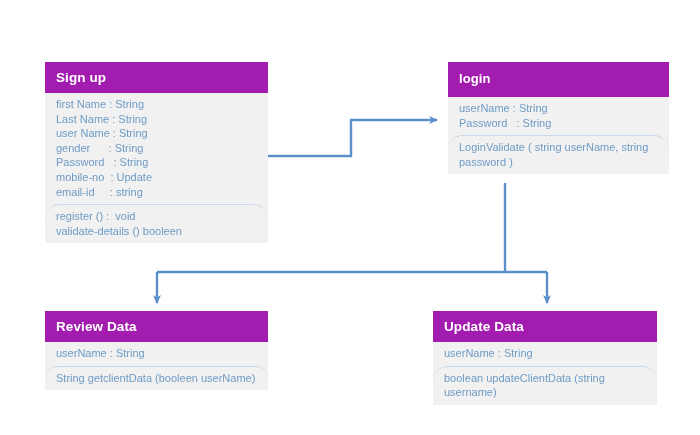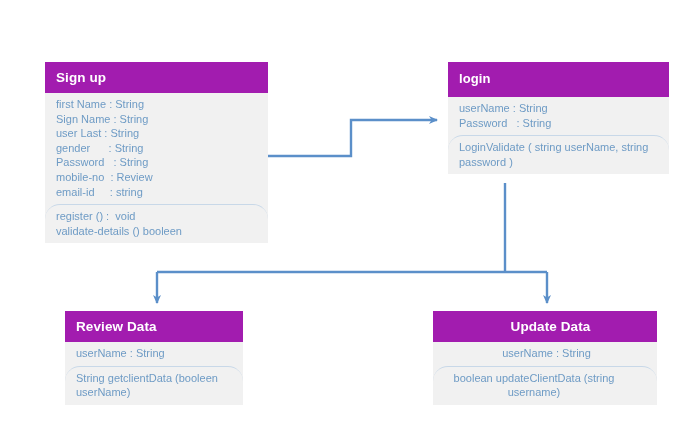--- a/index.html
+++ b/index.html
@@ -81,55 +81,55 @@
     <path d="M505,183 L505,272" fill="none" stroke="#5B8FC9" stroke-width="2.4"></path>
     <path d="M157,272 L547,272" fill="none" stroke="#5B8FC9" stroke-width="2.4"></path>
     <path d="M157,272 L157,303" fill="none" stroke="#5B8FC9" stroke-width="2.4" marker-end="url(#arrowhead)"></path>
     <path d="M547,272 L547,303" fill="none" stroke="#5B8FC9" stroke-width="2.4" marker-end="url(#arrowhead)"></path>
   </svg>
 
   <div class="uml-class" style="left:45px; top:62px; width:223px;">
     <div class="uml-header">Sign up</div>
     <div class="uml-compartment">
       <div class="uml-row">first Name : String</div>
-      <div class="uml-row">Sign Name : String</div>
-      <div class="uml-row">user Last : String</div>
+      <div class="uml-row">Last Name : String</div>
+      <div class="uml-row">user Name : String</div>
       <div class="uml-row">gender      : String</div>
       <div class="uml-row">Password   : String</div>
-      <div class="uml-row">mobile-no  : Review</div>
+      <div class="uml-row">mobile-no  : Update</div>
       <div class="uml-row">email-id     : string</div>
     </div>
     <div class="uml-compartment">
       <div class="uml-row">register () :  void</div>
       <div class="uml-row">validate-details () booleen</div>
     </div>
   </div>
 
   <div class="uml-class" style="left:448px; top:62px; width:221px;">
     <div class="uml-header" style="font-size:13px; padding:9px 1px 11px 11px;">login</div>
     <div class="uml-compartment">
       <div class="uml-row">userName : String</div>
       <div class="uml-row">Password   : String</div>
     </div>
     <div class="uml-compartment">
       <div class="uml-row wrap">LoginValidate ( string userName, string password )</div>
     </div>
   </div>
 
-  <div class="uml-class" style="left:45px; top:311px; width:178px;margin-left:20px;">
+  <div class="uml-class" style="left:45px; top:311px; width:223px;">
     <div class="uml-header">Review Data</div>
     <div class="uml-compartment">
       <div class="uml-row">userName : String</div>
     </div>
     <div class="uml-compartment">
       <div class="uml-row wrap">String getclientData (booleen userName)</div>
     </div>
   </div>
 
-  <div class="uml-class" style="left:433px; top:311px; width:224px;text-align:center;">
+  <div class="uml-class" style="left:433px; top:311px; width:224px;">
     <div class="uml-header">Update Data</div>
     <div class="uml-compartment">
       <div class="uml-row">userName : String</div>
     </div>
     <div class="uml-compartment">
       <div class="uml-row wrap" style="width:180px;">boolean updateClientData (string username)</div>
     </div>
   </div>
 
 </div>

